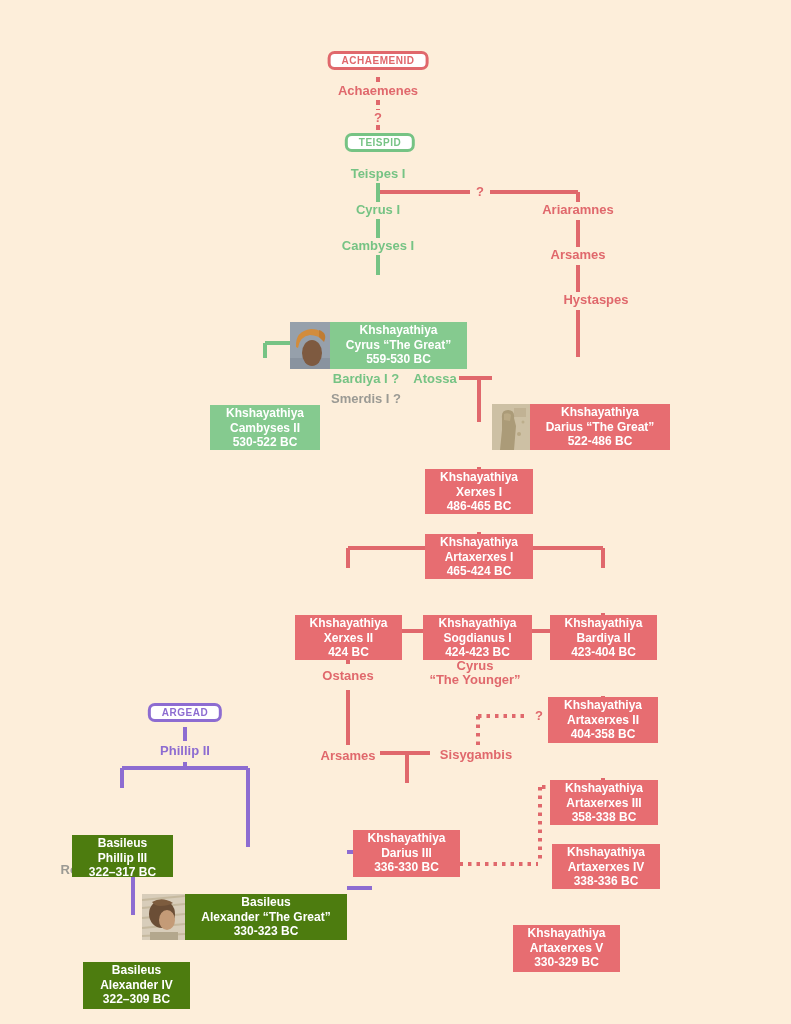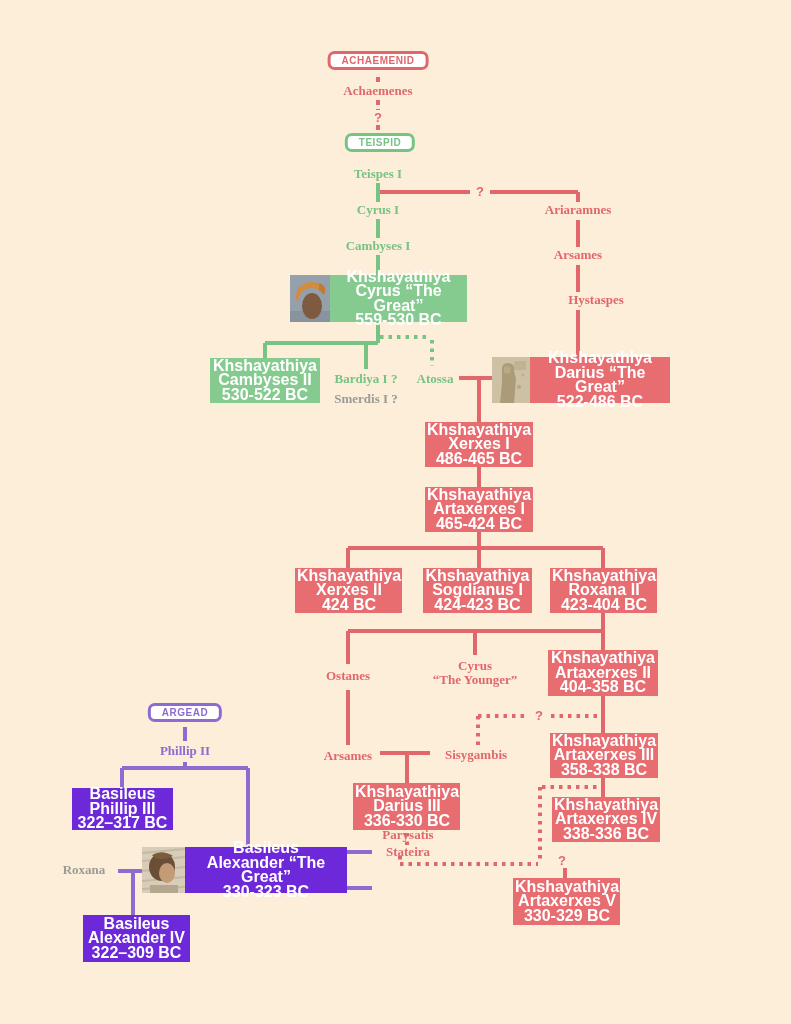--- a/index.html
+++ b/index.html
@@ -14,34 +14,34 @@
   path.dotted{stroke-dasharray:3.5 5;}
 
   .dlabel{position:absolute;transform:translateX(-50%);background:#ffffff;
     border:3px solid;border-radius:7px;padding:1px 11px;font-weight:bold;
     font-size:10px;letter-spacing:.5px;white-space:nowrap;}
   .dlabel.red{border-color:#e0686c;color:#e0686c;}
   .dlabel.green{border-color:#76c384;color:#76c384;}
   .dlabel.purple{border-color:#8d6cd1;color:#8d6cd1;}
 
   .nlabel{position:absolute;transform:translateX(-50%);font-weight:bold;
-    font-size:13px;white-space:nowrap;text-align:center;line-height:14px;font-family:Liberation Serif, serif;}
+    font-size:13px;white-space:nowrap;text-align:center;line-height:14px;}
   .nlabel.red{color:#e0686c;}
   .nlabel.green{color:#76c384;}
   .nlabel.purple{color:#8d6cd1;}
   .nlabel.gray{color:#9b9a94;}
 
   .qmark{position:absolute;transform:translateX(-50%);font-weight:bold;
     font-size:13px;color:#e0686c;}
 
-  .kbox{position:absolute;display:flex;align-items:center;color:#ffffff;
-    font-weight:bold;font-size:16px;line-height:14.5px;text-align:center;}
+  .kbox{position:absolute;display:flex;align-items:flex-start;color:#ffffff;
+    font-weight:bold;font-size:12px;line-height:14.5px;text-align:center;margin-top:47px;}
   .kbox.red{background:#e76d71;}
   .kbox.green{background:#85ca8f;}
-  .kbox.purple{background:#6d28d9;}
+  .kbox.purple{background:#4d7c0f;}
   .kbox .ktext{flex:1;display:flex;flex-direction:column;justify-content:center;padding:1px 2px;}
   .kbox .portrait{flex:0 0 auto;}
   .kbox .portrait svg{display:block;width:100%;height:100%;}
 </style>
 </head>
 <body>
 
 <div class="canvas">
 
   <svg class="connectors" viewBox="0 0 791 1024">
@@ -170,21 +170,21 @@
     <div class="ktext">
       <div>Khshayathiya</div>
       <div>Sogdianus I</div>
       <div>424-423 BC</div>
     </div>
   </div>
 
   <div class="kbox red" style="left:550px;top:568px;width:107px;height:45px;">
     <div class="ktext">
       <div>Khshayathiya</div>
-      <div>Roxana II</div>
+      <div>Bardiya II</div>
       <div>423-404 BC</div>
     </div>
   </div>
 
   <div class="kbox red" style="left:548px;top:650px;width:110px;height:46px;">
     <div class="ktext">
       <div>Khshayathiya</div>
       <div>Artaxerxes II</div>
       <div>404-358 BC</div>
     </div>

